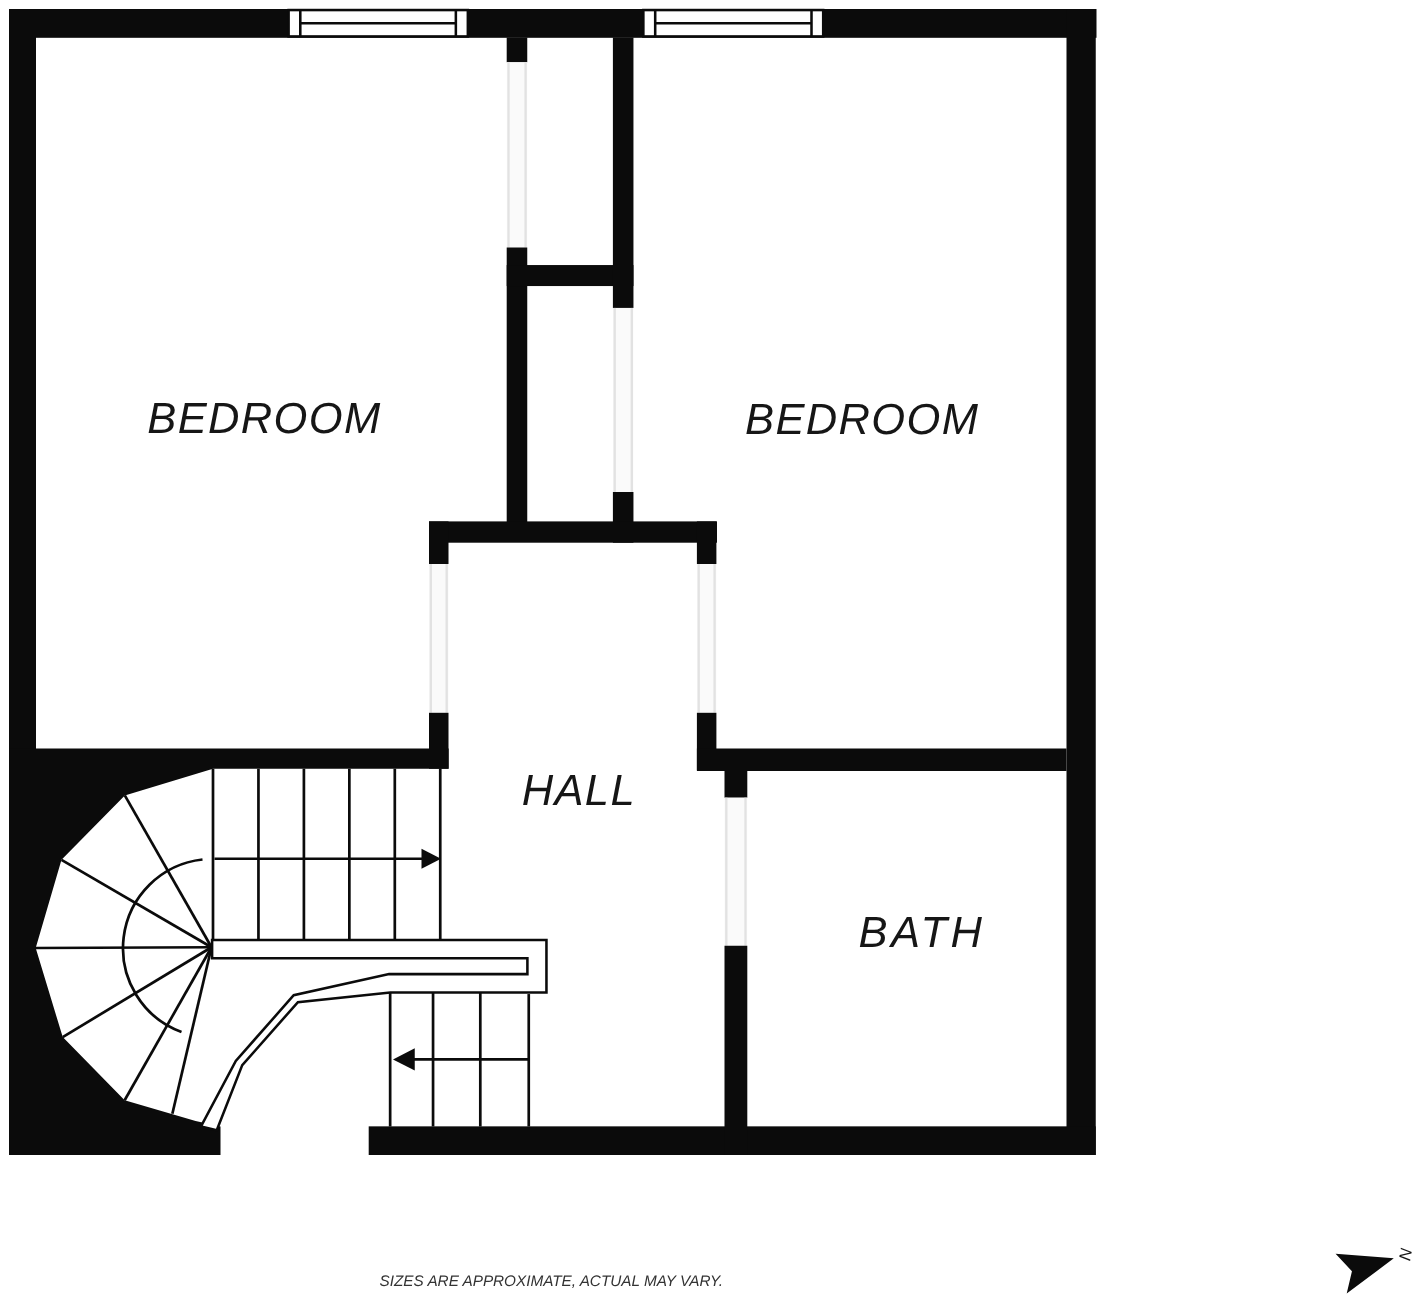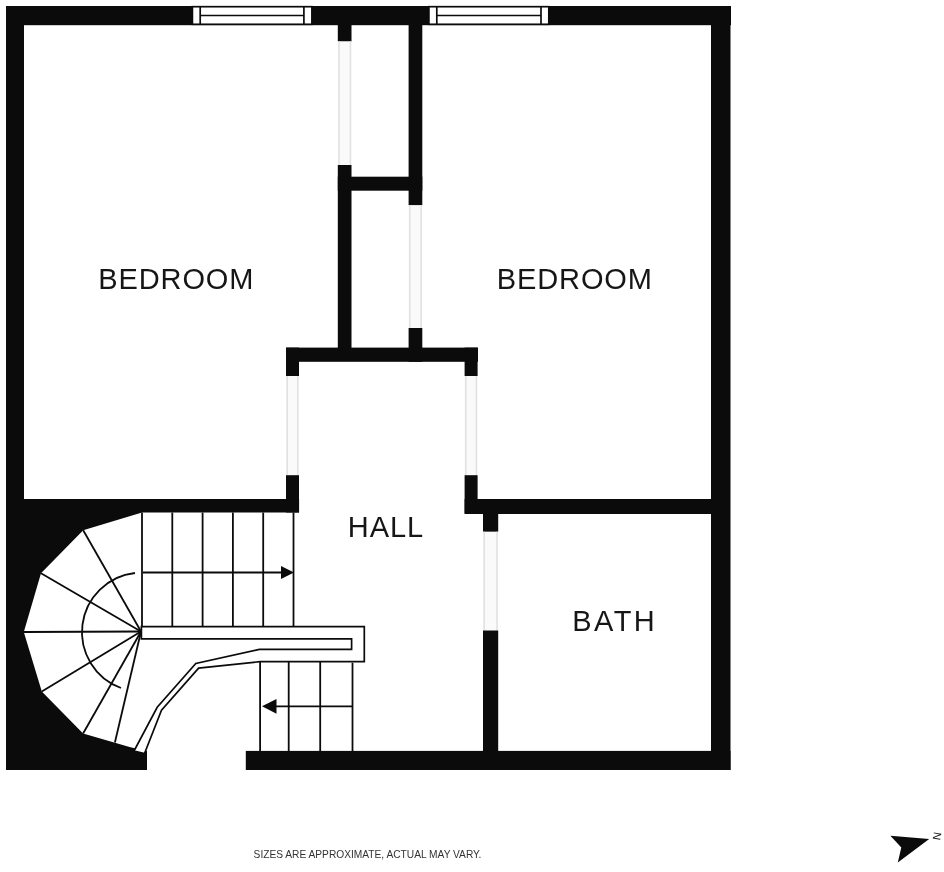--- a/index.html
+++ b/index.html
@@ -1,17 +1,17 @@
 <!DOCTYPE html>
 <html><head>
 <meta charset="utf-8">
 <style>
   html,body{margin:0;padding:0;background:#ffffff;}
   .page{position:relative;width:944px;height:872px;background:#5eead4;overflow:hidden;
-        font-family:"Liberation Sans", sans-serif;}
+        font-family:"Liberation Sans", sans-serif;font-style:italic;}
 </style>
 </head>
 <body>
 <div class="page">
 <svg width="944" height="872" viewBox="0 0 944 872" xmlns="http://www.w3.org/2000/svg">
 
   <rect x="0" y="0" width="944" height="872" fill="#ffffff"></rect>
 
   <rect x="6" y="6" width="725" height="19.2" fill="#0b0b0b"></rect>
 

